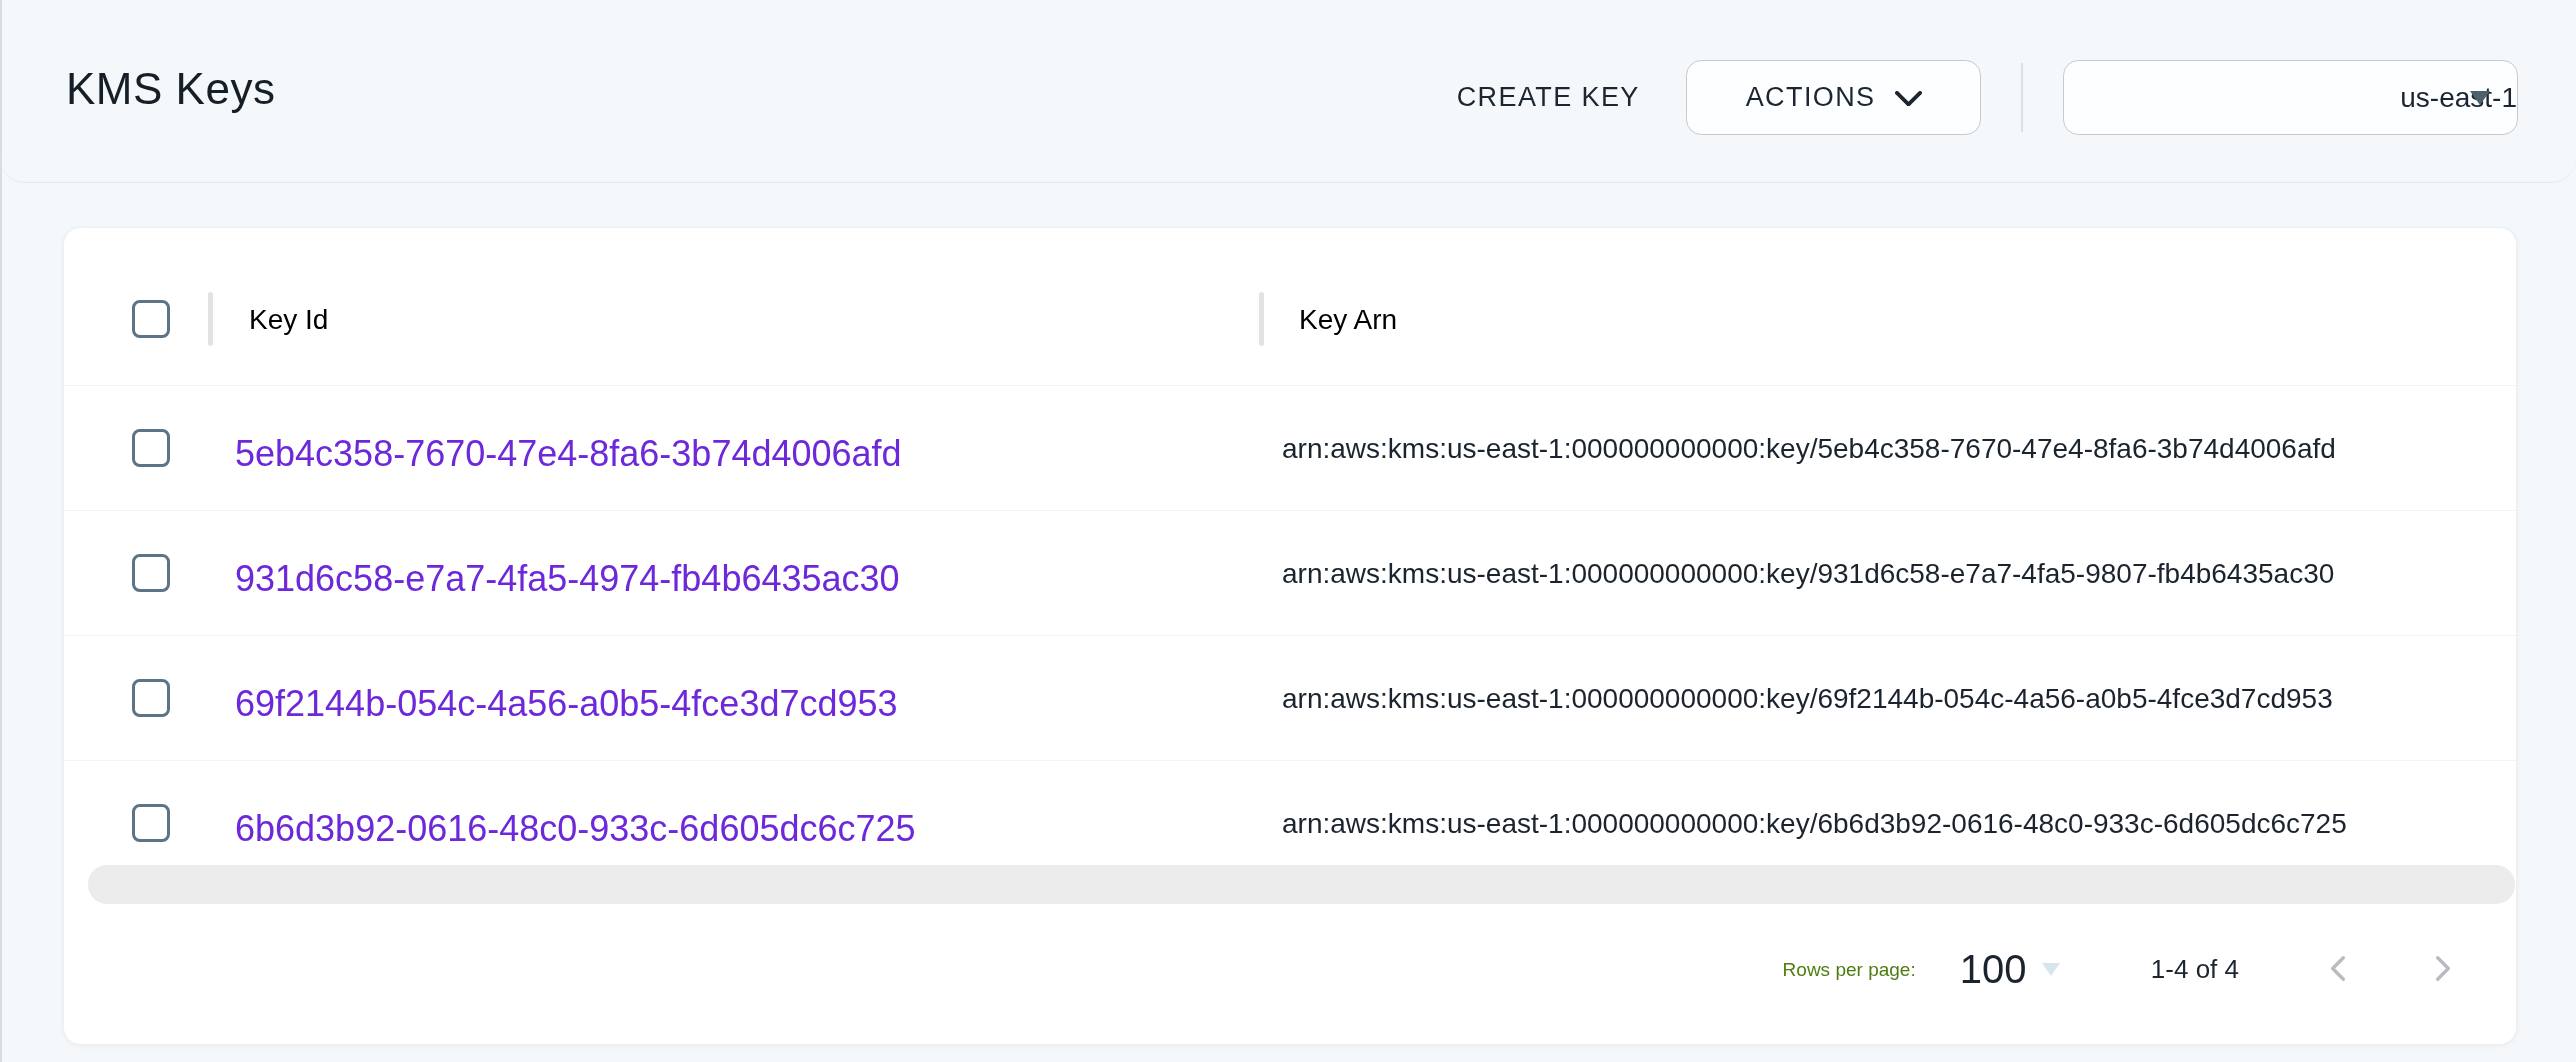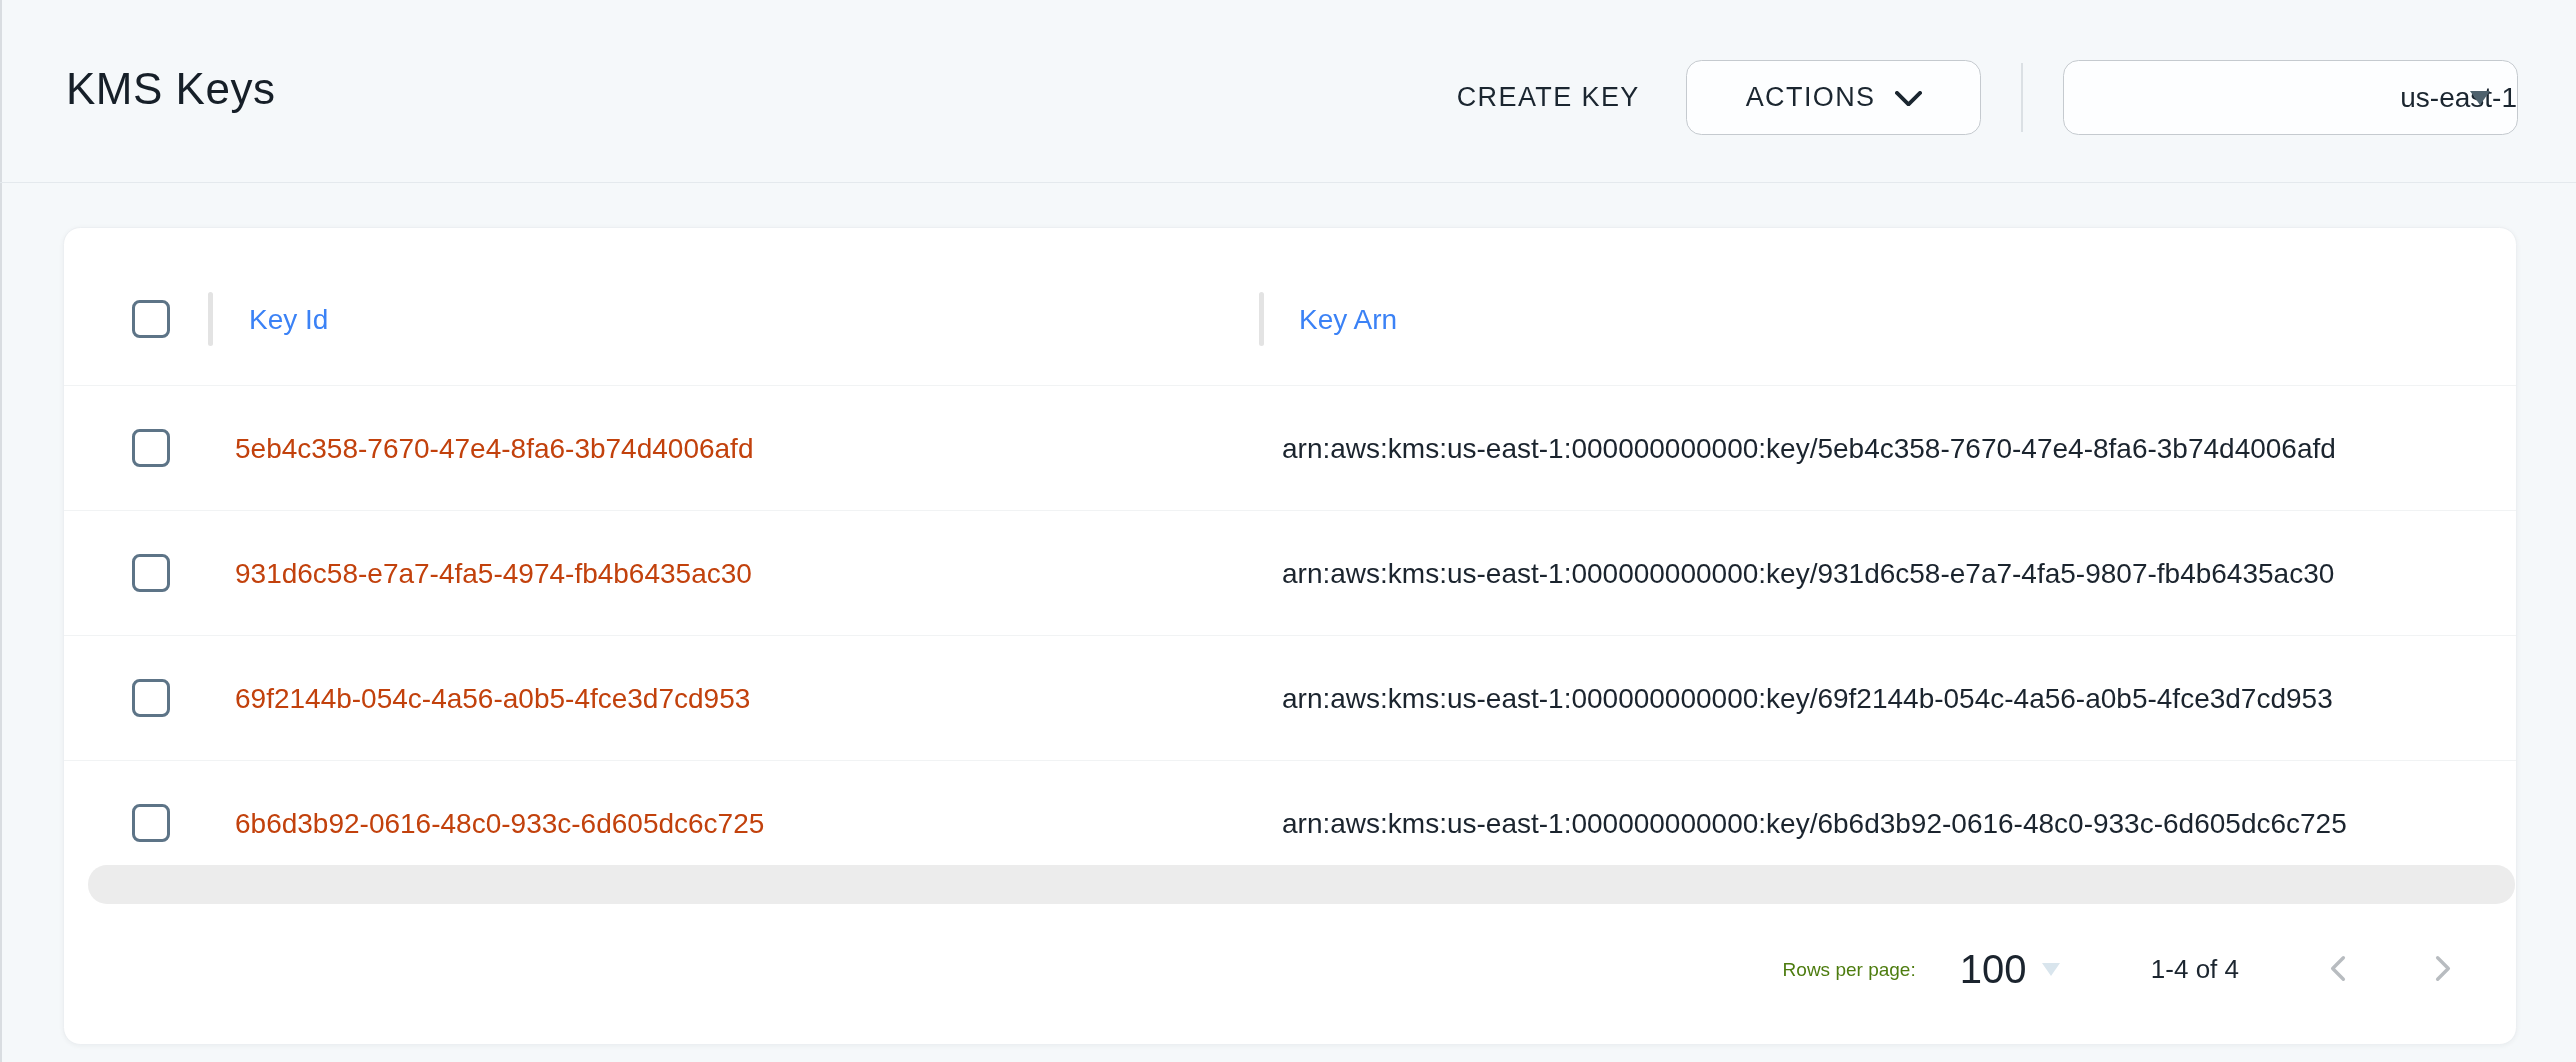--- a/index.html
+++ b/index.html
@@ -12,20 +12,21 @@
     color: #1b242e;
   }
   .left-edge {
     position: absolute; left: 0; top: 0; bottom: 0; width: 1.9px;
     background: #d9dde1;
   }
   
   .page-header {
     position: absolute; top: 0; left: 0; right: 0; height: 183px;
     border-bottom: 1.9px solid #e4e9ed;
+    border-radius: 25px;
   }
   .page-title {
     position: absolute; left: 66px; top: 64px;
     font-size: 44px; font-weight: 400; color: #161f28; letter-spacing: 0.5px;
   }
   .header-controls {
     position: absolute; right: 58px; top: 54px; height: 87px;
     display: flex; align-items: center;
   }
   .text-button {
@@ -72,29 +73,29 @@
     border: 3.9px solid #5d7487; border-radius: 7.7px; background: #fff;
     cursor: pointer;
   }
   .thead-row .checkbox { top: 72px; }
   .col-resize-handle {
     position: absolute; top: 64px; width: 4.8px; height: 54px;
     background: #e3e3e3; border-radius: 2.9px; cursor: col-resize;
   }
   .th-label {
     position: absolute; top: 76px; font-size: 28px; font-weight: 500;
-    color: #3b82f6; cursor: pointer;
+    color: #000000; cursor: pointer;
   }
   .trow {
     position: relative; height: 125px; border-top: 1.9px solid #f1f3f4;
   }
   .trow .checkbox { top: 43px; }
   .cell-keyid {
     position: absolute; left: 171px; top: 47px;
-    font-size: 28px; color: #c2410c; cursor: pointer; text-decoration: none;
+    font-size: 36px; color: #6d28d9; cursor: pointer; text-decoration: none;
   }
   .cell-keyarn {
     position: absolute; left: 1218px; top: 47px;
     font-size: 28px; color: #1b242e;
   }
   .hscrollbar {
     position: absolute; left: 24px; top: 637px; width: 2427px; height: 39px;
     background: #ececec; border-radius: 19px; cursor: pointer;
   }
   

